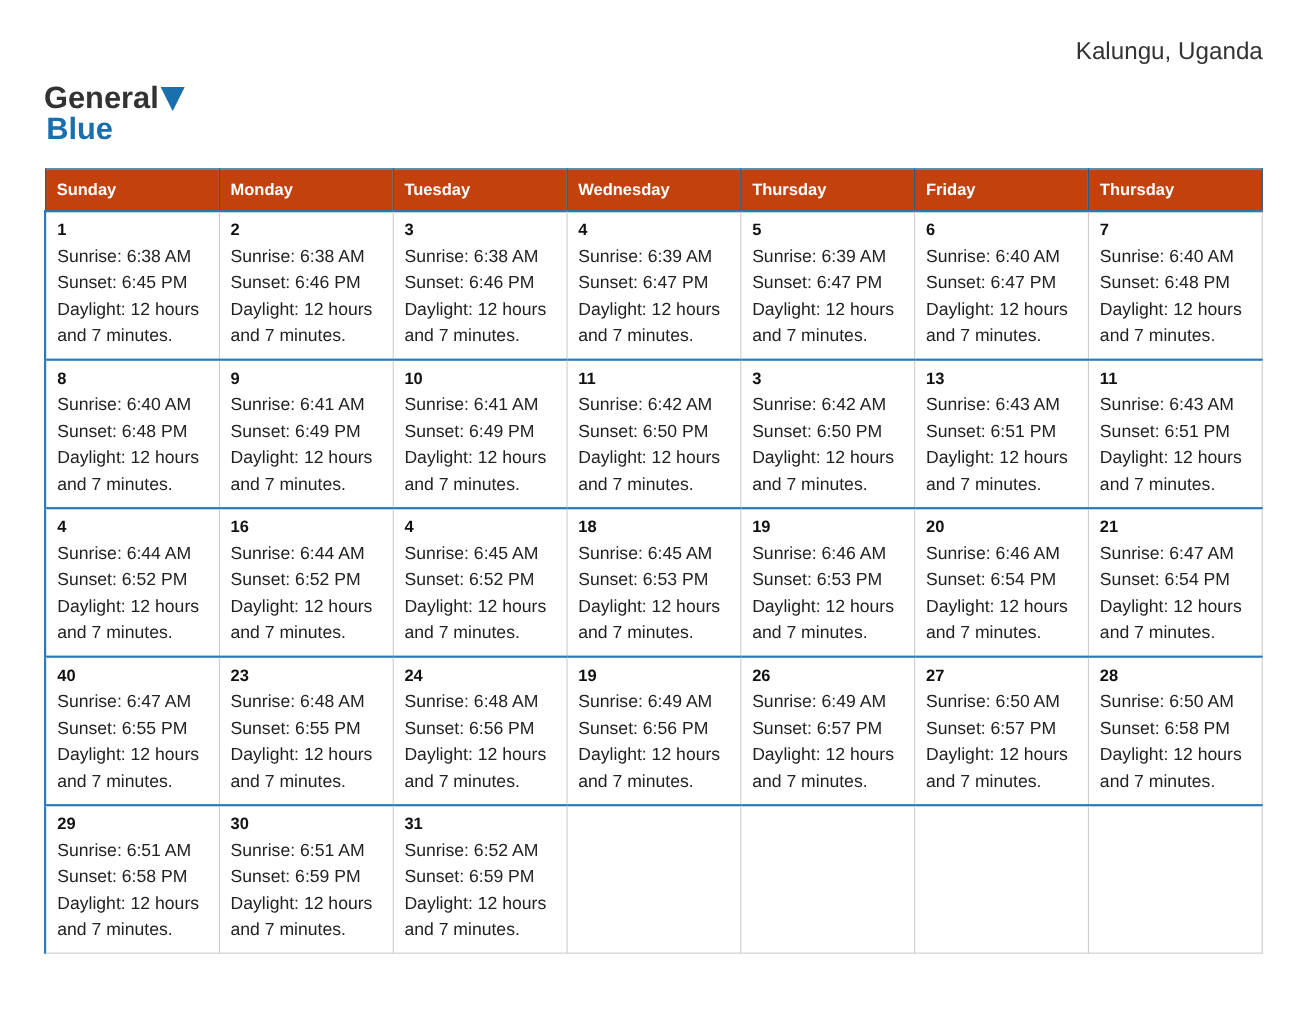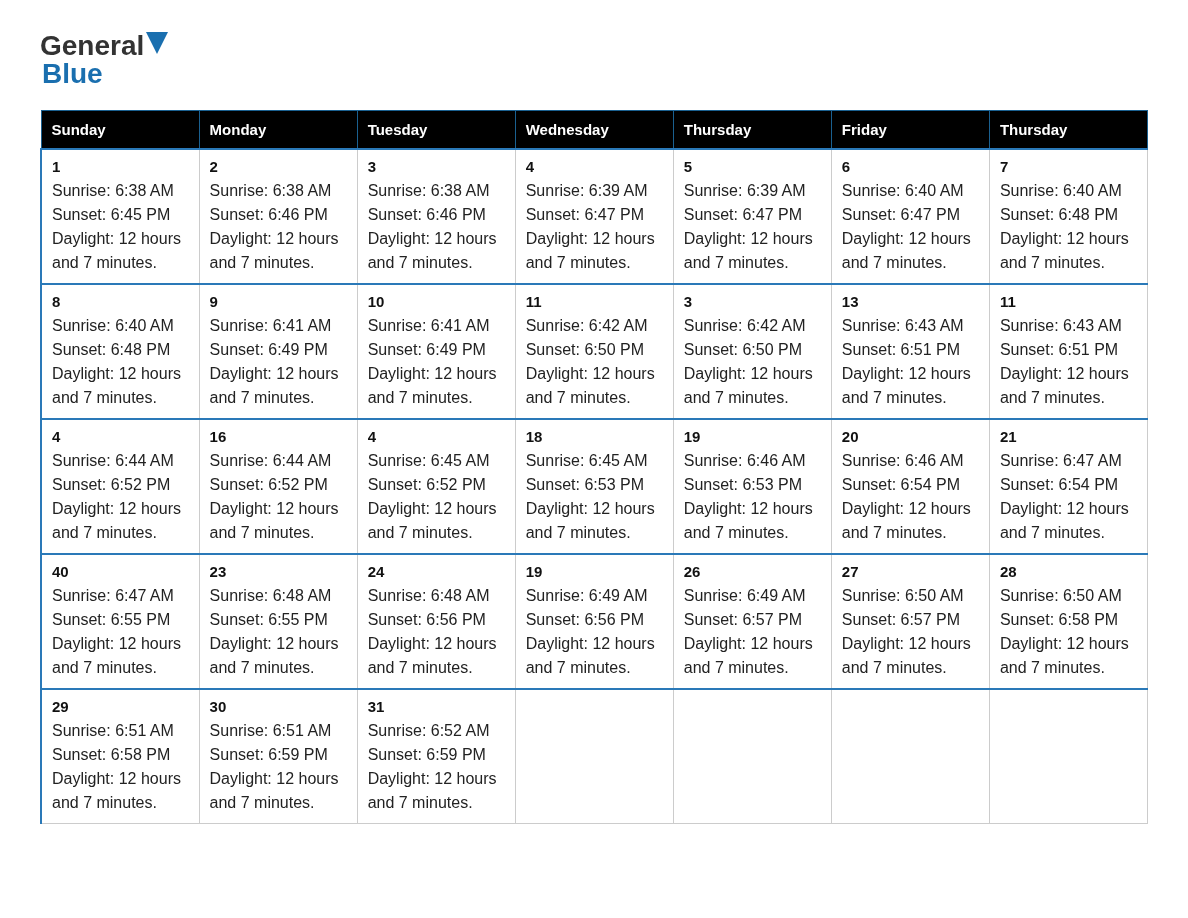--- a/index.html
+++ b/index.html
@@ -43,21 +43,21 @@
       font-size: 22px;
       color: #333;
       margin-top: 4px;
     }
     .calendar {
       width: 100%;
       border-collapse: collapse;
       border: 1px solid #ccc;
     }
     .calendar th {
-      background-color: #000000;
+      background-color: #c2410c;
       color: #fff;
       font-size: 15px;
       font-weight: bold;
       padding: 10px 10px;
       text-align: left;
       border: 1px solid #1a6090;
     }
     .calendar td {
       vertical-align: top;
       padding: 8px 10px;
@@ -88,30 +88,31 @@
     .empty-cell {
       background: #fff;
     }
   </style>
 </head>
 <body>
 
 <div class="header">
   <div class="logo">
     <div style="display:flex; flex-direction:column; align-items:flex-start;">
-      <div style="display:flex; ">
+      <div style="display:flex; align-items:center;margin-top:43px;">
         <span class="logo-text-general">General</span>
         <svg width="22" height="22" viewBox="0 0 22 22" style="margin-left:2px; margin-top:2px;">
           <polygon points="0,0 22,0 11,22" fill="#1a6faf"></polygon>
         </svg>
       </div>
       <span class="logo-text-blue" style="margin-top:-4px; margin-left:2px;text-align:right;">Blue</span>
     </div>
   </div>
   <div class="title-section">
+    <div class="location">Kalungu, Uganda</div>
   </div>
 </div>
 
 <table class="calendar">
   <thead>
     <tr>
     <th>Sunday</th>
         <th>Monday</th>
         <th>Tuesday</th>
         <th>Wednesday</th>

